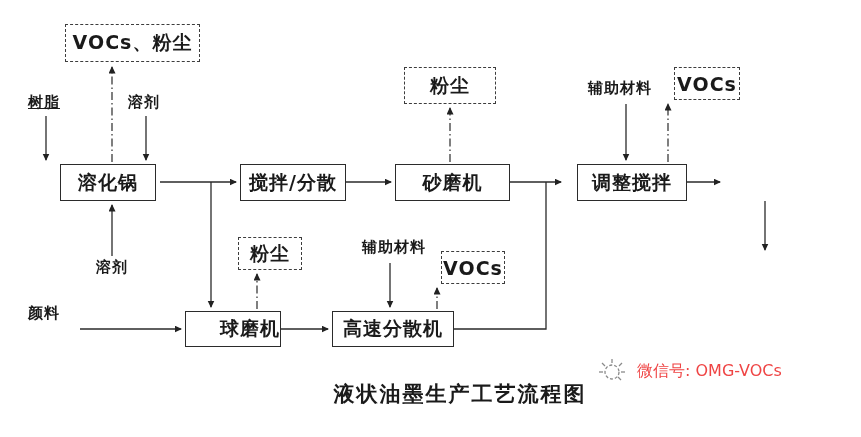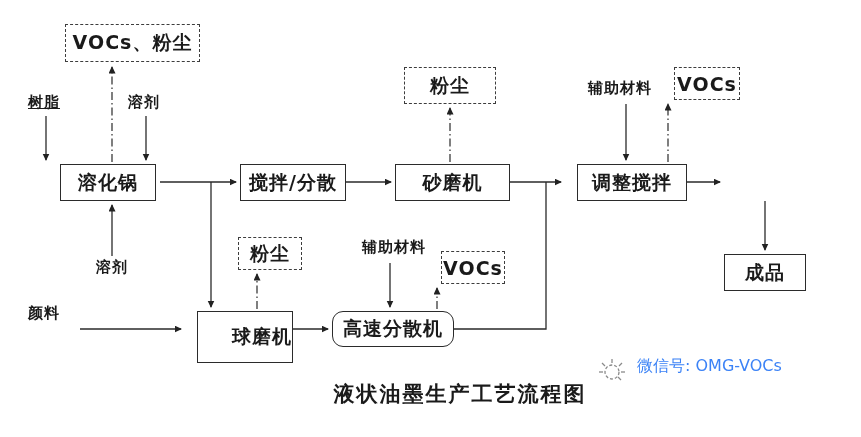--- a/index.html
+++ b/index.html
@@ -26,22 +26,22 @@
     position:absolute;
     font-weight:bold; font-size:15px; letter-spacing:1px;
     white-space:nowrap;
   }
   .title {
     position:absolute; left:300px; top:380px; width:320px;
     text-align:center; font-weight:bold; font-size:21px; letter-spacing:2px;
   }
   .watermark {
     position:absolute; left:594px; top:356px;
-    display:flex; gap:7px;
-    color:#3b82f6; font-size:16px;
+    display:flex; align-items:center; gap:7px;
+    color:#ef4444; font-size:16px;
   }
 </style>
 </head>
 <body>
 
 <div class="stage">
 
   <svg class="wires" width="861" height="437" viewBox="0 0 861 437">
     <defs>
       <marker id="ah" markerWidth="9" markerHeight="9" refX="6.5" refY="3.5" orient="auto" markerUnits="userSpaceOnUse">
@@ -78,23 +78,22 @@
   <div class="box dashed" style="left:65px;  top:24px;  width:135px; height:38px;">VOCs、粉尘</div>
   <div class="box dashed" style="left:404px; top:67px;  width:92px;  height:37px;">粉尘</div>
   <div class="box dashed" style="left:674px; top:67px;  width:66px;  height:33px;">VOCs</div>
   <div class="box dashed" style="left:238px; top:237px; width:64px;  height:33px;">粉尘</div>
   <div class="box dashed" style="left:441px; top:251px; width:64px;  height:33px;">VOCs</div>
 
   <div class="box" style="left:60px;  top:164px; width:96px; height:37px;">溶化锅</div>
   <div class="box" style="left:240px; top:164px; width:106px; height:37px;text-align:right;">搅拌/分散</div>
   <div class="box" style="left:395px; top:164px; width:115px; height:37px;">砂磨机</div>
   <div class="box" style="left:565px; top:164px; width:110px; height:37px;margin-left:12px;">调整搅拌</div>
-  <div class="box" style="left:724px; top:254px; width:82px;  height:37px;">成品</div>
-  <div class="box" style="left:197px; top:311px; width:96px;  height:52px;padding-left:34px;">球磨机</div>
-  <div class="box" style="left:332px; top:311px; width:122px; height:36px;border-radius:11px;">高速分散机</div>
+  <div class="box" style="left:185px; top:311px; width:96px;  height:36px;padding-left:34px;">球磨机</div>
+  <div class="box" style="left:332px; top:311px; width:122px; height:36px;">高速分散机</div>
 
   <div class="lbl" style="left:28px;  top:93px;text-decoration:underline;">树脂</div>
   <div class="lbl" style="left:128px; top:93px;">溶剂</div>
   <div class="lbl" style="left:96px;  top:258px;">溶剂</div>
   <div class="lbl" style="left:28px;  top:304px;">颜料</div>
   <div class="lbl" style="left:362px; top:238px;">辅助材料</div>
   <div class="lbl" style="left:588px; top:79px;">辅助材料</div>
 
   <div class="title">液状油墨生产工艺流程图</div>
 

